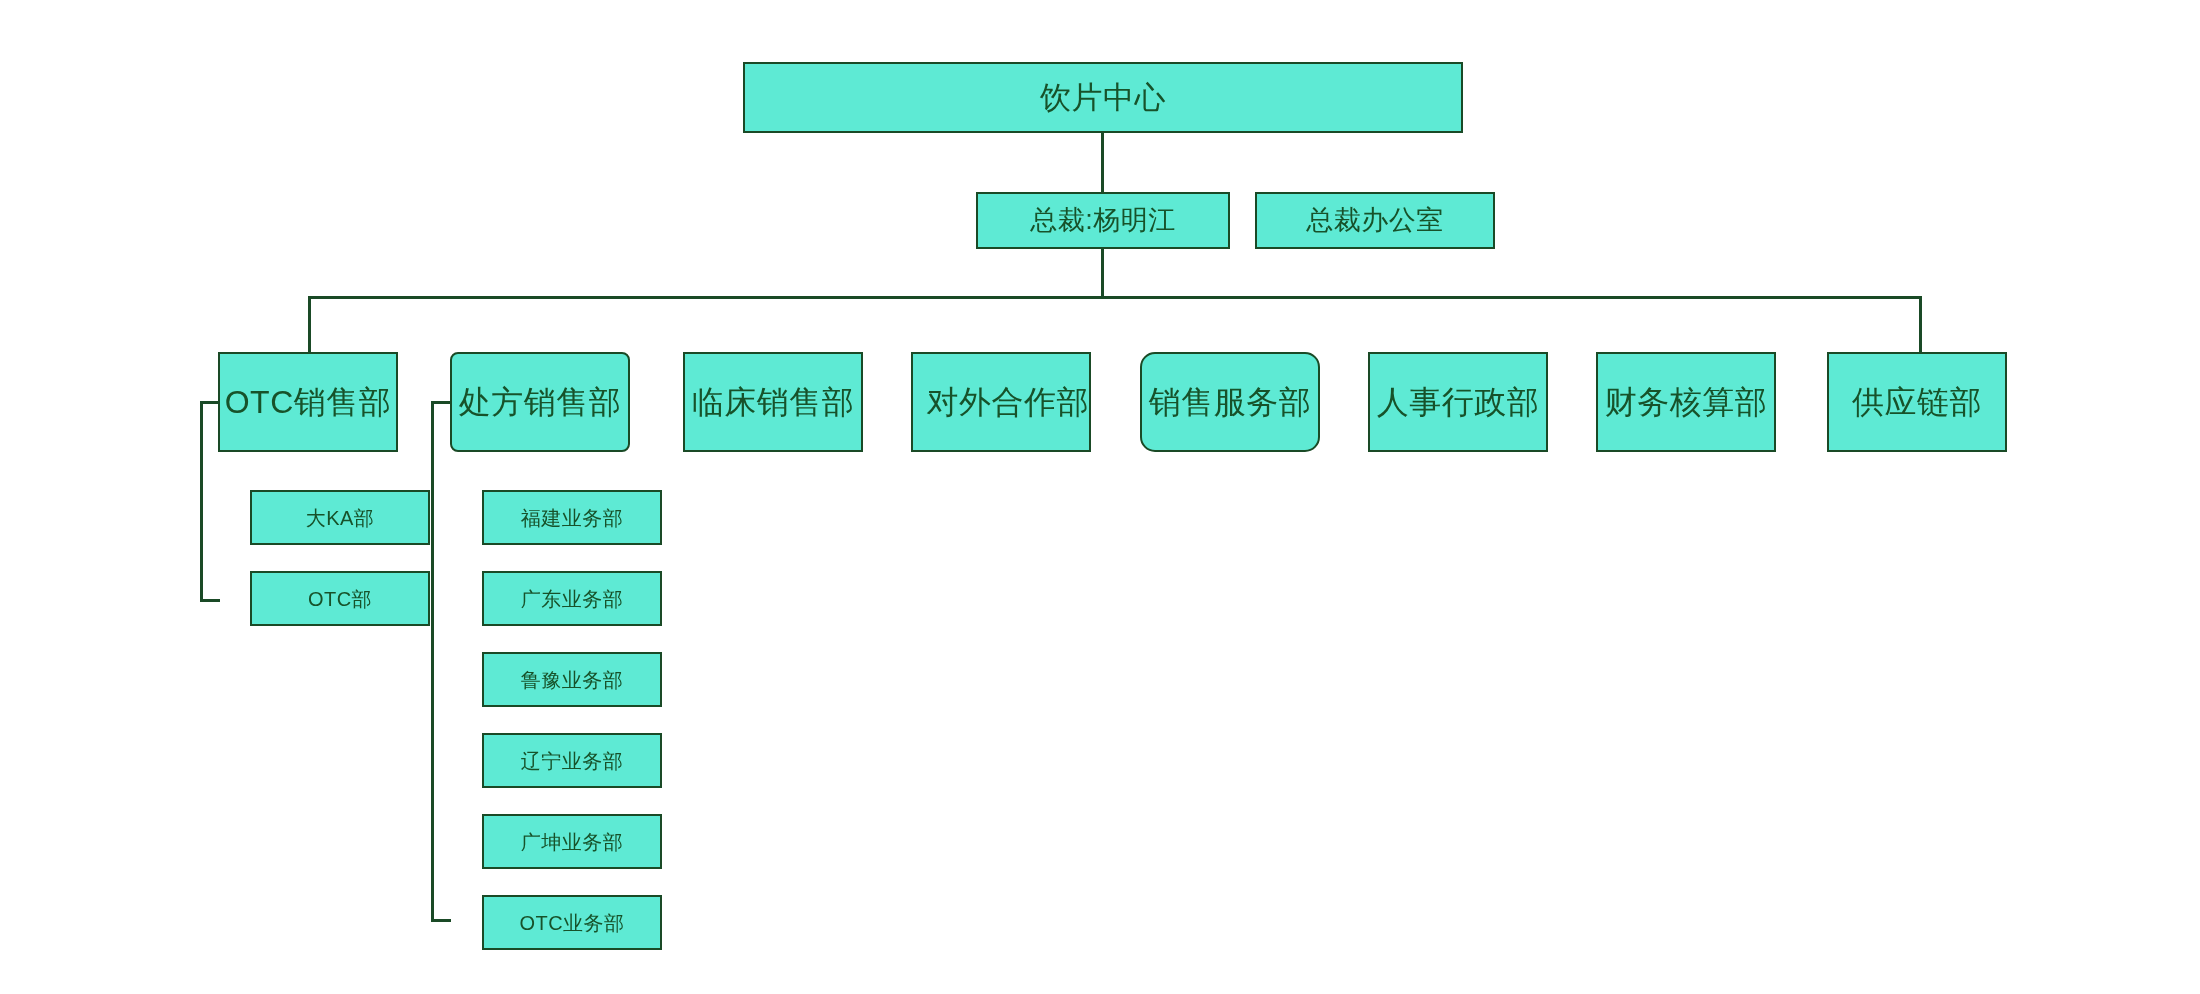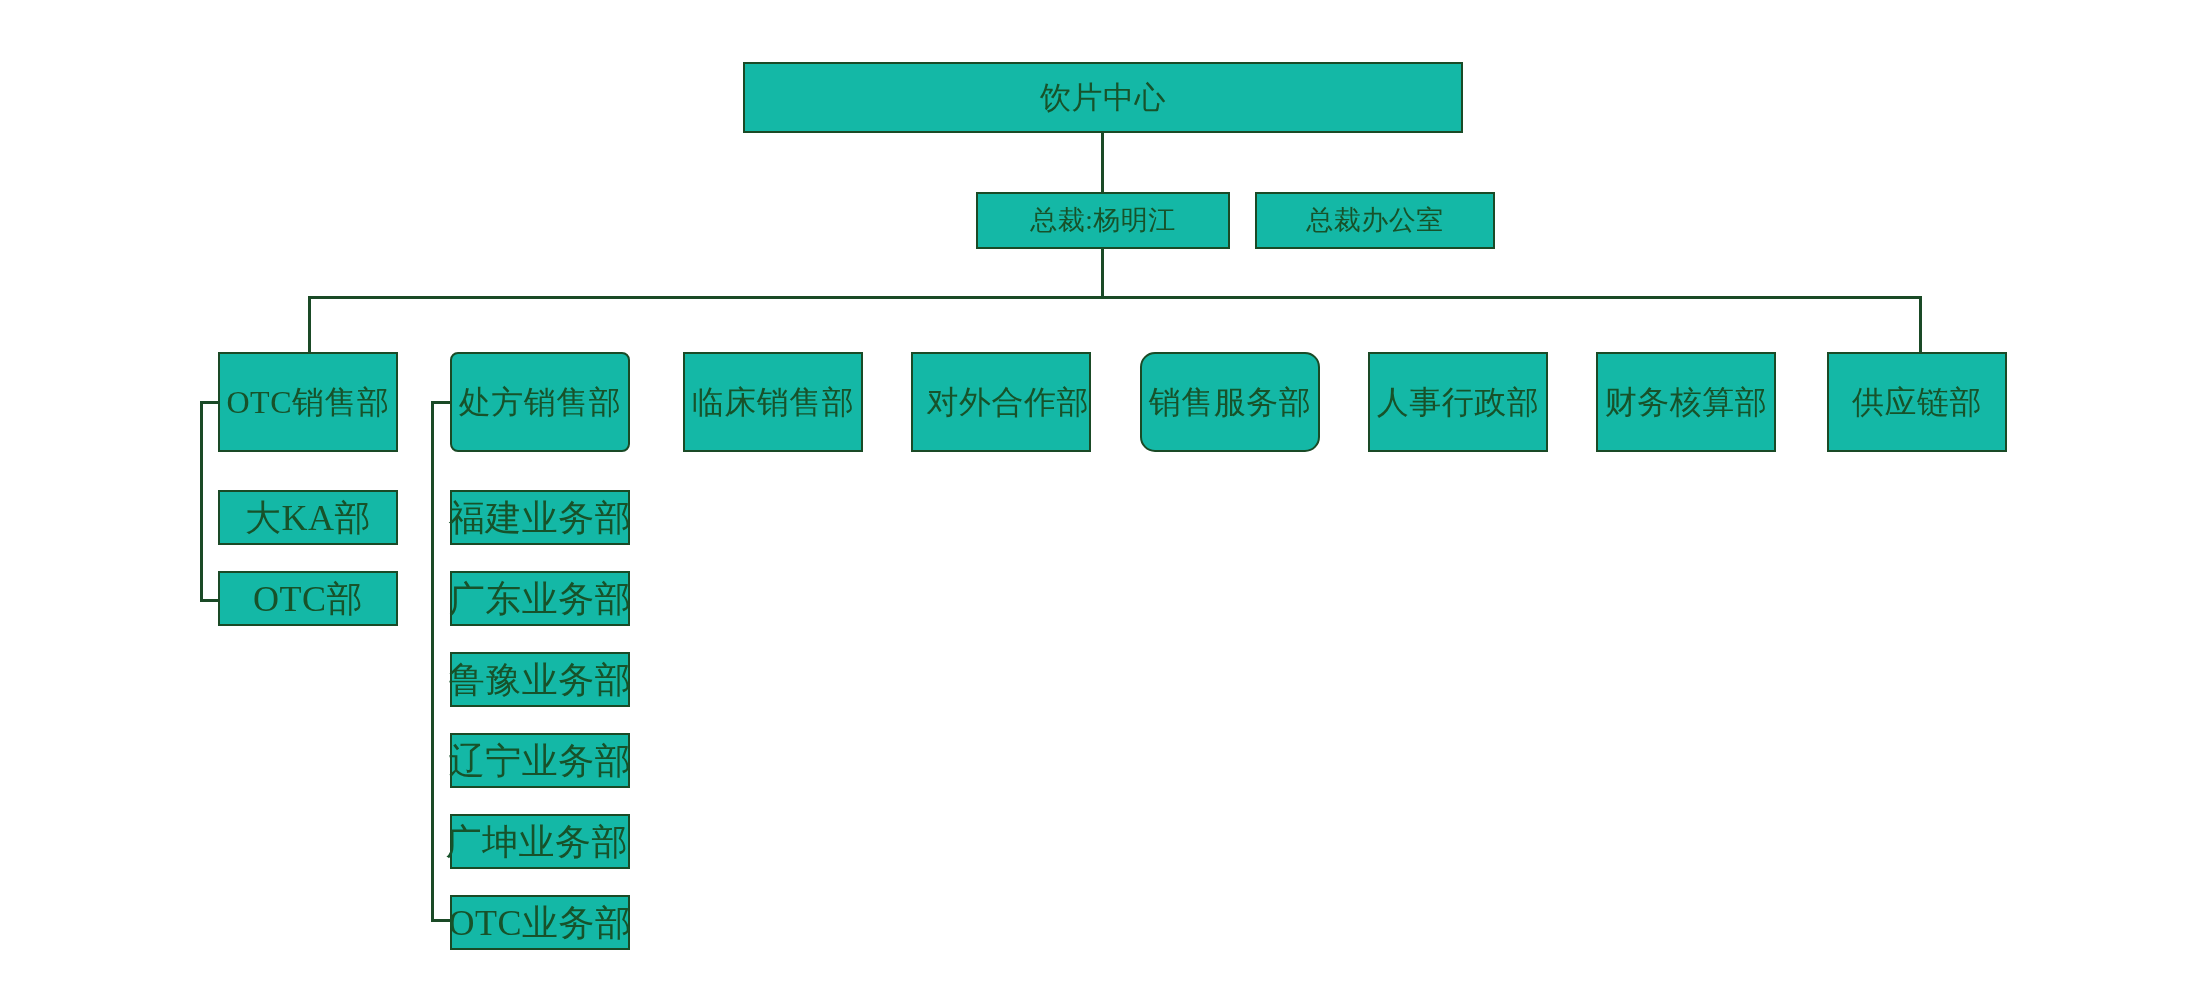--- a/index.html
+++ b/index.html
@@ -12,39 +12,38 @@
     position:relative;
     width:2200px;
     height:994px;
     background:#ffffff;
     overflow:hidden;
   }
   .node{
     position:absolute;
     box-sizing:border-box;
     border:2.5px solid #1a4a26;
-    background:#14b8a6;
+    background:#5eead4;
     display:flex;
     align-items:center;
     justify-content:center;
     color:#17522a;
     letter-spacing:0.5px;
     white-space:nowrap;
     z-index:2;
-    font-family:Liberation Serif, serif;
   }
   .node .label{
     display:block;
     line-height:1;
   }
   
   .n-root{font-size:31px;}
   .n-exec{font-size:27px;}
   .n-dept{font-size:32px;}
-  .n-sub{font-size:36px;}
+  .n-sub{font-size:20px;margin-left:32px;}
 
   
   .line{
     position:absolute;
     background:#1a4a26;
     z-index:1;
   }
   .line.v{width:2.5px;}
   .line.h{height:2.5px;}
 </style>
@@ -134,21 +133,21 @@
   </div>
 
   <div class="node n-sub" style="left: 450px; top: 652px; width: 180px; height: 55px; border-color: rgb(26, 74, 38); color: rgb(23, 82, 42);">
     <span class="label">鲁豫业务部</span>
   </div>
 
   <div class="node n-sub" style="left: 450px; top: 733px; width: 180px; height: 55px; border-color: rgb(26, 74, 38); color: rgb(23, 82, 42);">
     <span class="label">辽宁业务部</span>
   </div>
 
-  <div class="node n-sub" style="left: 450px; top: 814px; width: 180px; height: 55px; border-color: rgb(26, 74, 38); color: rgb(23, 82, 42); justify-content: flex-end;">
+  <div class="node n-sub" style="left: 450px; top: 814px; width: 180px; height: 55px; border-color: rgb(26, 74, 38); color: rgb(23, 82, 42);">
     <span class="label">广坤业务部</span>
   </div>
 
   <div class="node n-sub" style="left: 450px; top: 895px; width: 180px; height: 55px; border-color: rgb(26, 74, 38); color: rgb(23, 82, 42);">
     <span class="label">OTC业务部</span>
   </div>
 
 </div>
 
 </body></html>

